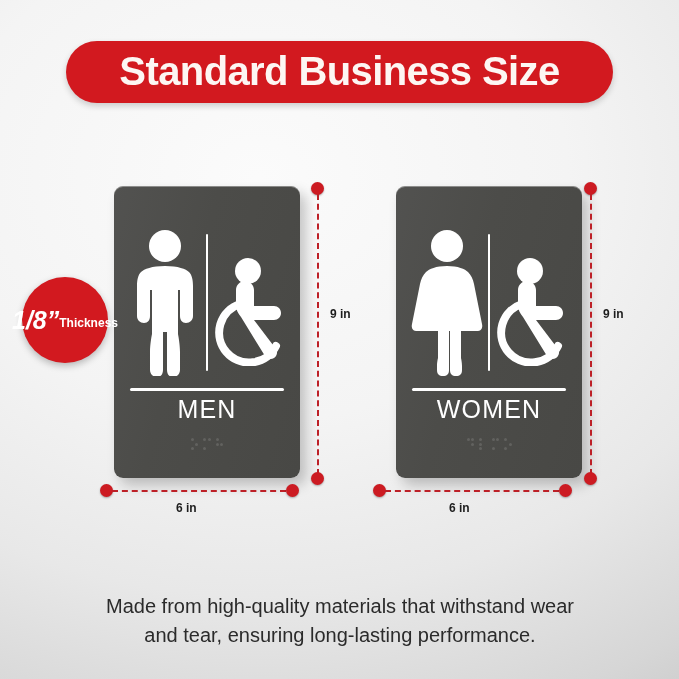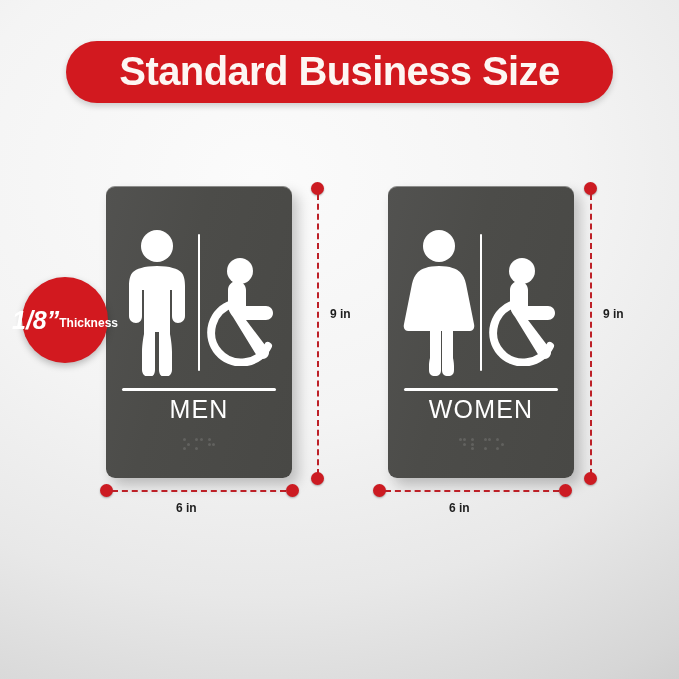--- a/index.html
+++ b/index.html
@@ -49,20 +49,21 @@
 
   
   .sign {
     position: absolute;
     top: 186px;
     width: 186px;
     height: 292px;
     background: linear-gradient(105deg, #525250 0%, #4c4c49 40%, #484845 100%);
     border-radius: 9px;
     box-shadow: 6px 7px 13px rgba(0,0,0,0.22), 0 1px 0 rgba(255,255,255,0.35) inset;
+    margin-left: 8px;
   }
   #sign-men  { left: 106px; }
   #sign-women{ left: 388px; }
 
   .sign-inner {
     position: absolute;
     inset: 0;
   }
 
   .pictogram-row {
@@ -364,14 +365,18 @@
   <div class="dim-dot" style="left:373px; top:484px;"></div>
   <div class="dim-hline" style="left:385px; top:490px; width:174px;"></div>
   <div class="dim-dot" style="left:559px; top:484px;"></div>
   <div class="dim-label" style="left:449px; top:501px;">6 in</div>
 
   <div id="thickness-badge">
     <span id="thickness-value">1/8”</span>
     <span id="thickness-caption">Thickness</span>
   </div>
 
+  <div id="footer-caption">
+    <div>Made from high-quality materials that withstand wear</div>
+    <div>and tear, ensuring long-lasting performance.</div>
+  </div>
 
 </div>
 
 </body></html>

